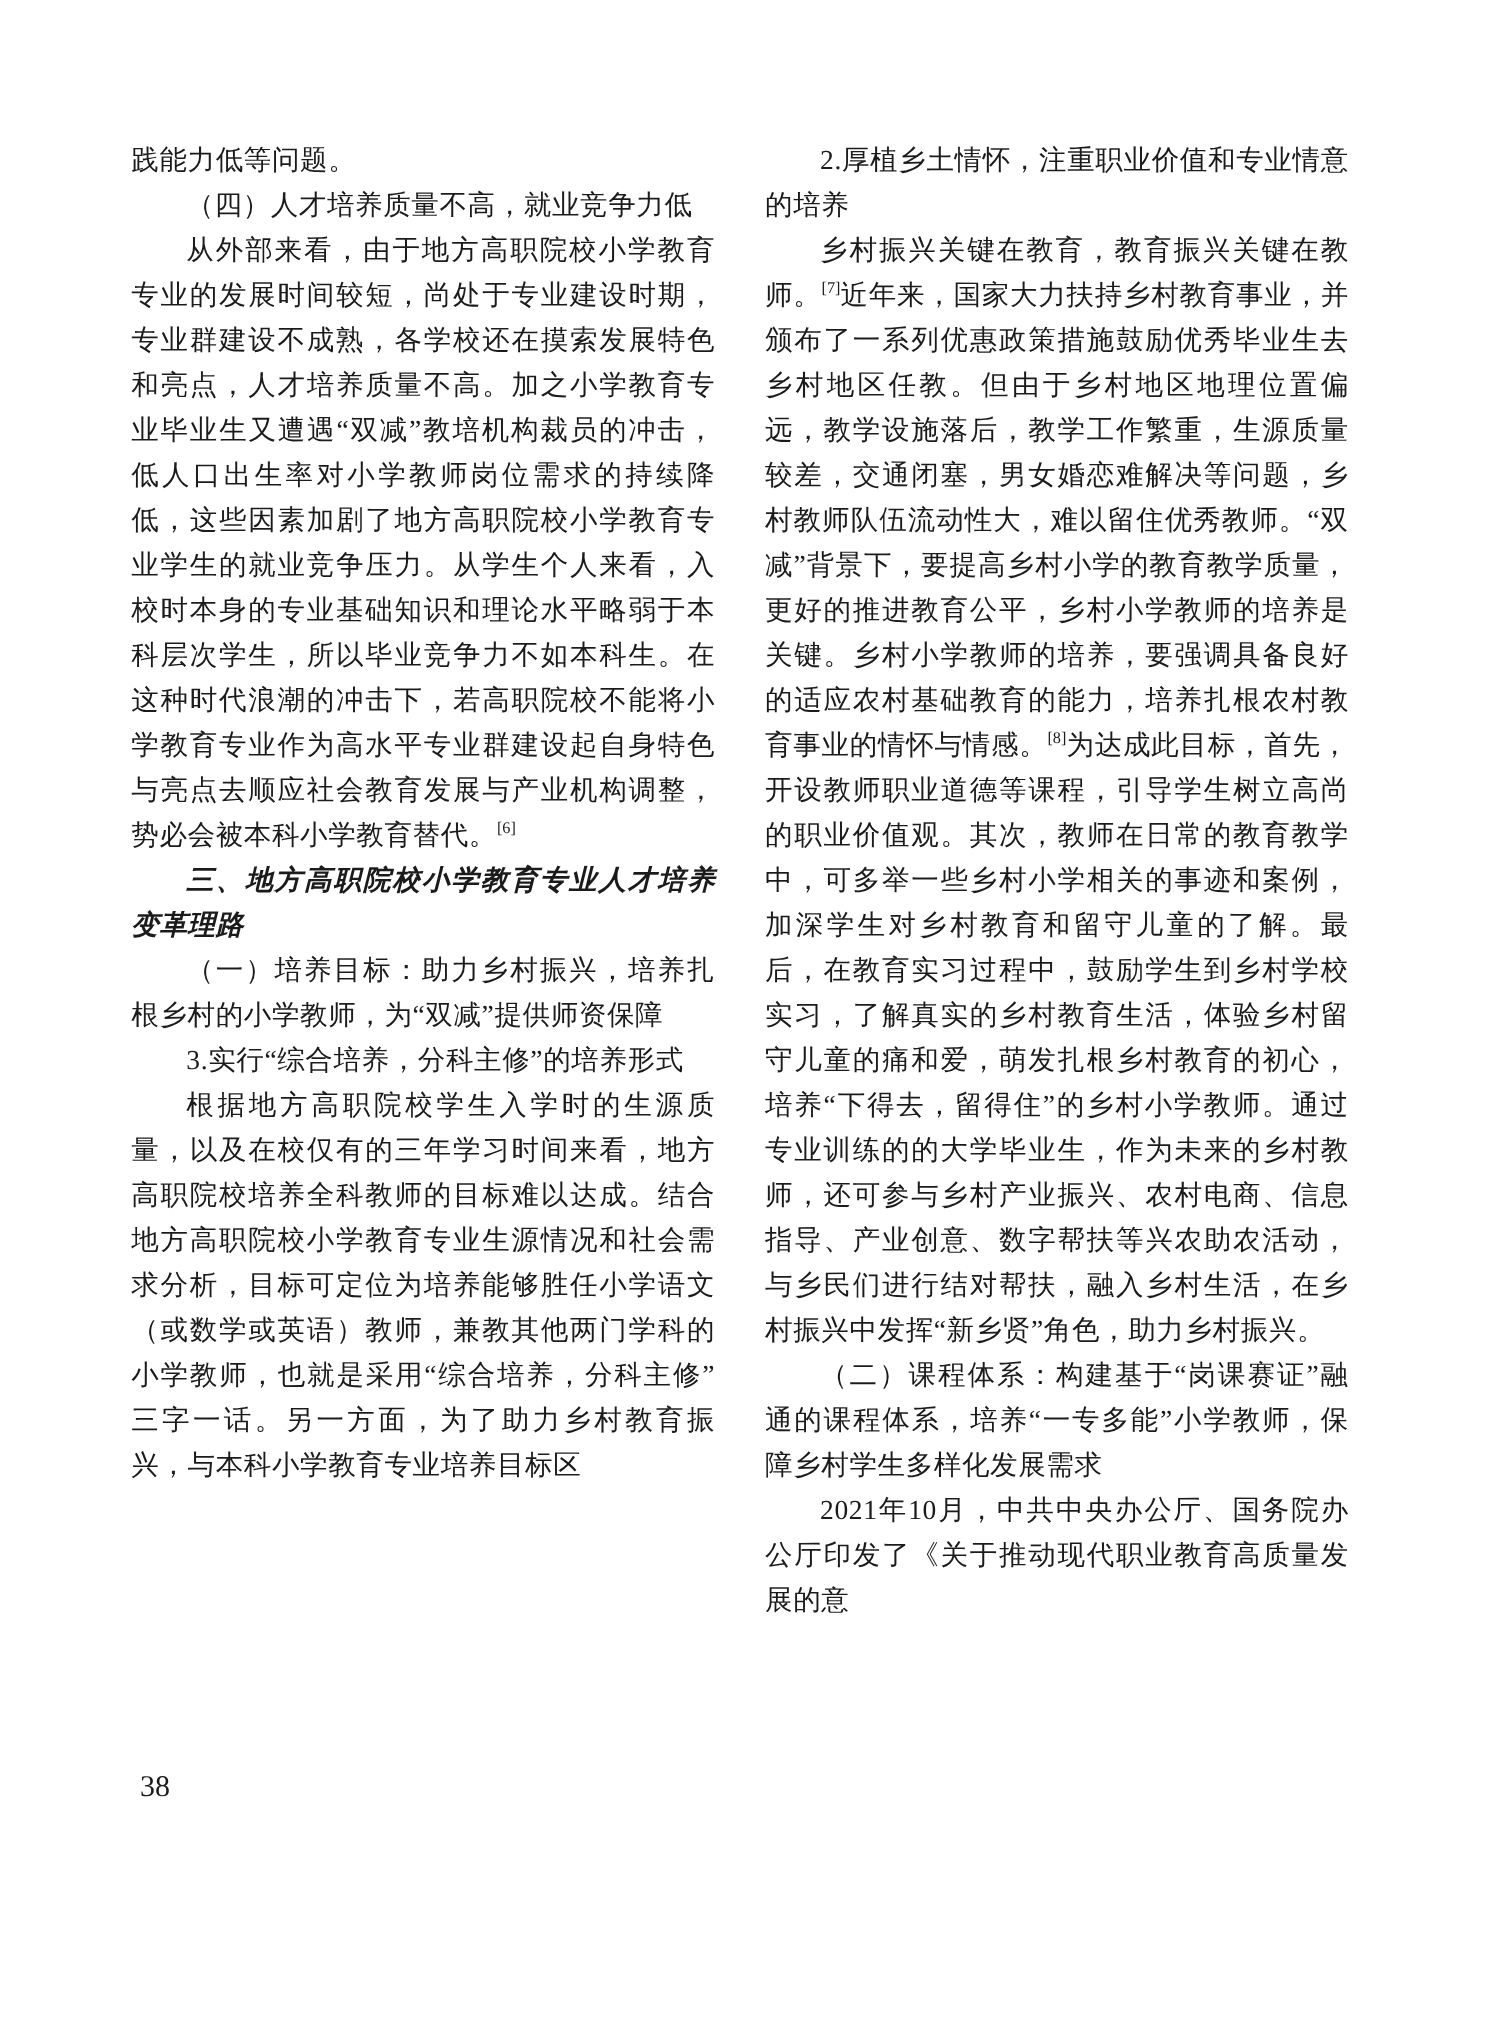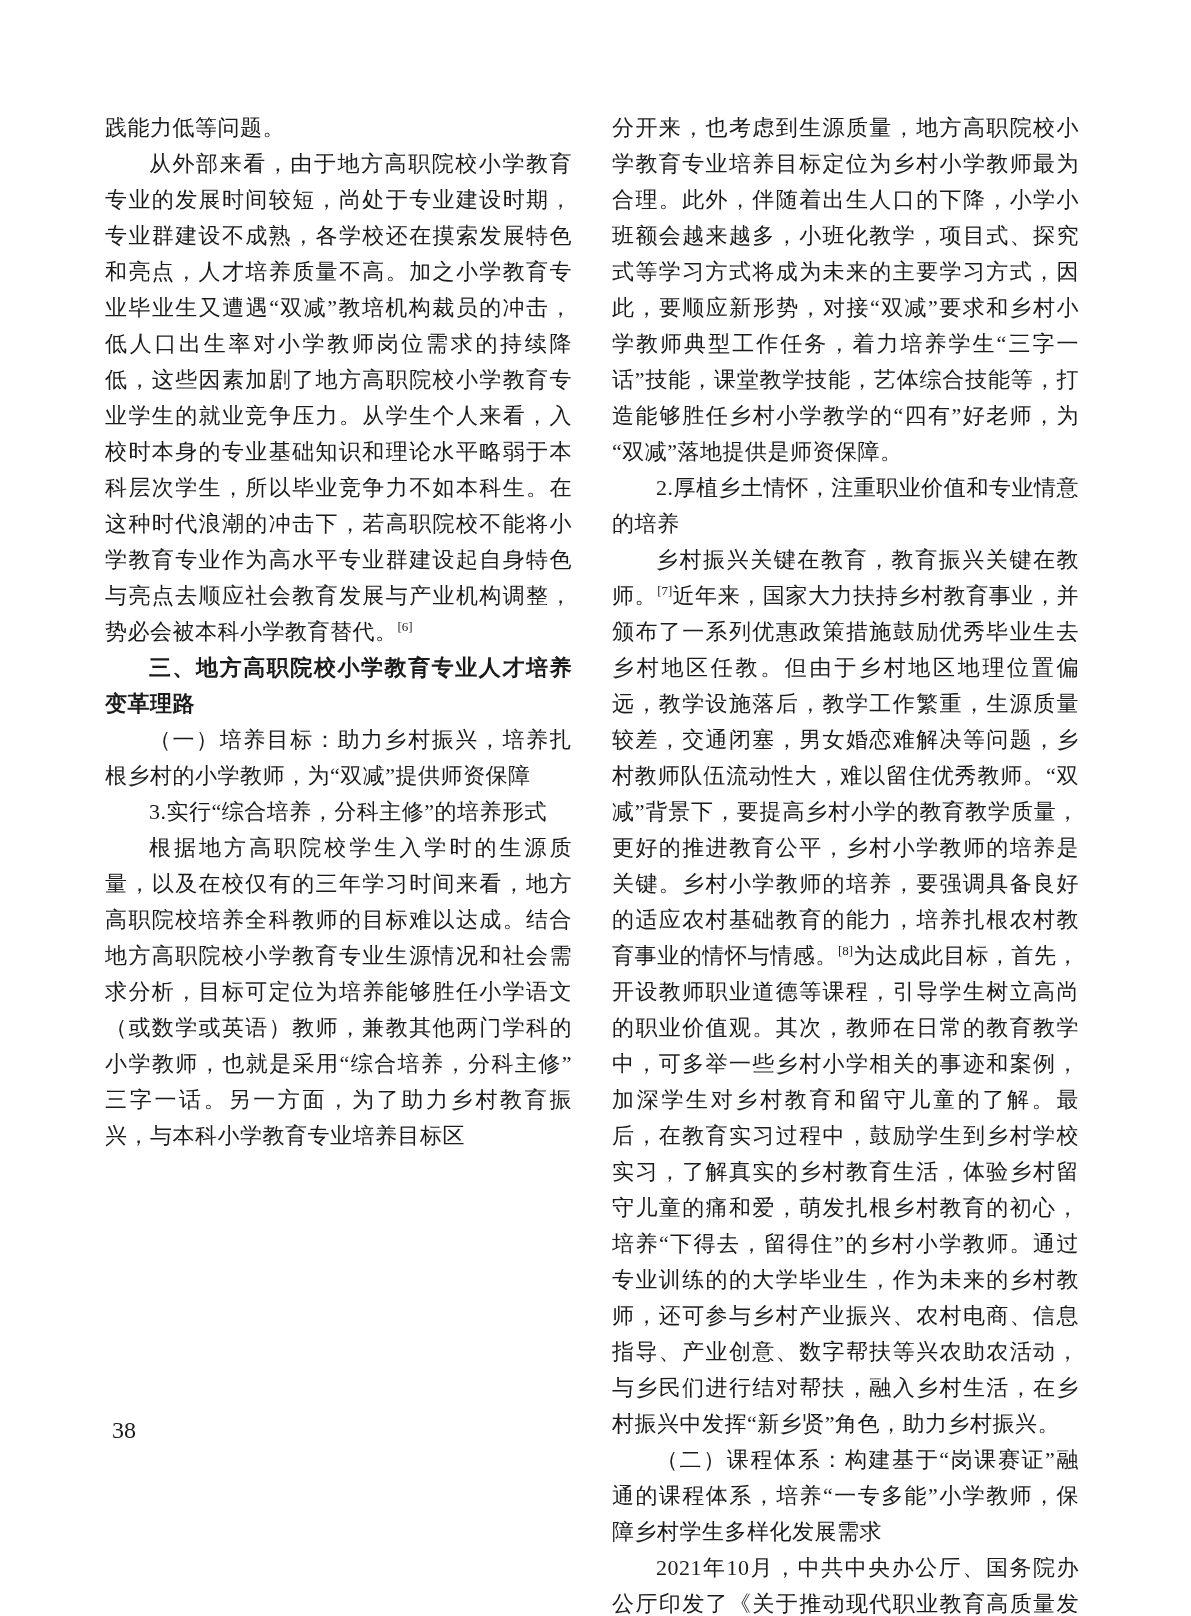--- a/index.html
+++ b/index.html
@@ -31,21 +31,21 @@
   }
   p.para {
     margin: 0;
     font-size: 22px;
     line-height: 36px;
     text-align: justify;
     text-justify: inter-ideograph;
     letter-spacing: 0.5px;
   }
   p.para.indent { text-indent: 2em; }
-  p.para.heading { font-weight: 700; }
+  p.para.heading { font-weight: 700; font-style: italic; }
   sup.ref {
     font-size: 13px;
     line-height: 0;
     vertical-align: super;
     letter-spacing: 0;
   }
   .page-number {
     position: absolute;
     left: 112px;
     top: 1412px;
@@ -53,28 +53,28 @@
     line-height: 36px;
   }
 </style>
 </head>
 <body>
 
 <div class="sheet">
   <div class="text-columns">
     <div class="column">
         <p class="para"><span>践能力低等问题。</span></p>
+        <p class="para indent"><span>（四）人才培养质量不高，就业竞争力低</span></p>
         <p class="para indent"><span>从外部来看，由于地方高职院校小学教育专业的发展时间较短，尚处于专业建设时期，专业群建设不成熟，各学校还在摸索发展特色和亮点，人才培养质量不高。加之小学教育专业毕业生又遭遇“双减”教培机构裁员的冲击，低人口出生率对小学教师岗位需求的持续降低，这些因素加剧了地方高职院校小学教育专业学生的就业竞争压力。从学生个人来看，入校时本身的专业基础知识和理论水平略弱于本科层次学生，所以毕业竞争力不如本科生。在这种时代浪潮的冲击下，若高职院校不能将小学教育专业作为高水平专业群建设起自身特色与亮点去顺应社会教育发展与产业机构调整，势必会被本科小学教育替代。</span><sup class="ref">[6]</sup></p>
         <p class="para indent heading"><span>三、地方高职院校小学教育专业人才培养变革理路</span></p>
         <p class="para indent"><span>（一）培养目标：助力乡村振兴，培养扎根乡村的小学教师，为“双减”提供师资保障</span></p>
         <p class="para indent"><span>3.实行“综合培养，分科主修”的培养形式</span></p>
         <p class="para indent"><span>根据地方高职院校学生入学时的生源质量，以及在校仅有的三年学习时间来看，地方高职院校培养全科教师的目标难以达成。结合地方高职院校小学教育专业生源情况和社会需求分析，目标可定位为培养能够胜任小学语文（或数学或英语）教师，兼教其他两门学科的小学教师，也就是采用“综合培养，分科主修”三字一话。另一方面，为了助力乡村教育振兴，与本科小学教育专业培养目标区</span></p>
       </div>
     <div class="column">
-        <p class="para"><span>分开来，也考虑到生源质量，地方高职院校小学教育专业培养目标定位为乡村小学教师最为合理。此外，伴随着出生人口的下降，小学小班额会越来越多，小班化教学，项目式、探究式等学习方式将成为未来的主要学习方式，因此，要顺应新形势，对接“双减”要求和乡村小学教师典型工作任务，着力培养学生“三字一话”技能，课堂教学技能，艺体综合技能等，打造能够胜任乡村小学教学的“四有”好老师，为“双减”落地提供是师资保障。</span></p>
         <p class="para indent"><span>2.厚植乡土情怀，注重职业价值和专业情意的培养</span></p>
         <p class="para indent"><span>乡村振兴关键在教育，教育振兴关键在教师。</span><sup class="ref">[7]</sup><span>近年来，国家大力扶持乡村教育事业，并颁布了一系列优惠政策措施鼓励优秀毕业生去乡村地区任教。但由于乡村地区地理位置偏远，教学设施落后，教学工作繁重，生源质量较差，交通闭塞，男女婚恋难解决等问题，乡村教师队伍流动性大，难以留住优秀教师。“双减”背景下，要提高乡村小学的教育教学质量，更好的推进教育公平，乡村小学教师的培养是关键。乡村小学教师的培养，要强调具备良好的适应农村基础教育的能力，培养扎根农村教育事业的情怀与情感。</span><sup class="ref">[8]</sup><span>为达成此目标，首先，开设教师职业道德等课程，引导学生树立高尚的职业价值观。其次，教师在日常的教育教学中，可多举一些乡村小学相关的事迹和案例，加深学生对乡村教育和留守儿童的了解。最后，在教育实习过程中，鼓励学生到乡村学校实习，了解真实的乡村教育生活，体验乡村留守儿童的痛和爱，萌发扎根乡村教育的初心，培养“下得去，留得住”的乡村小学教师。通过专业训练的的大学毕业生，作为未来的乡村教师，还可参与乡村产业振兴、农村电商、信息指导、产业创意、数字帮扶等兴农助农活动，与乡民们进行结对帮扶，融入乡村生活，在乡村振兴中发挥“新乡贤”角色，助力乡村振兴。</span></p>
         <p class="para indent"><span>（二）课程体系：构建基于“岗课赛证”融通的课程体系，培养“一专多能”小学教师，保障乡村学生多样化发展需求</span></p>
         <p class="para indent"><span>2021年10月，中共中央办公厅、国务院办公厅印发了《关于推动现代职业教育高质量发展的意</span></p>
       </div>
   </div>
   <div class="page-number">38</div>
 </div>
 
 </body></html>

